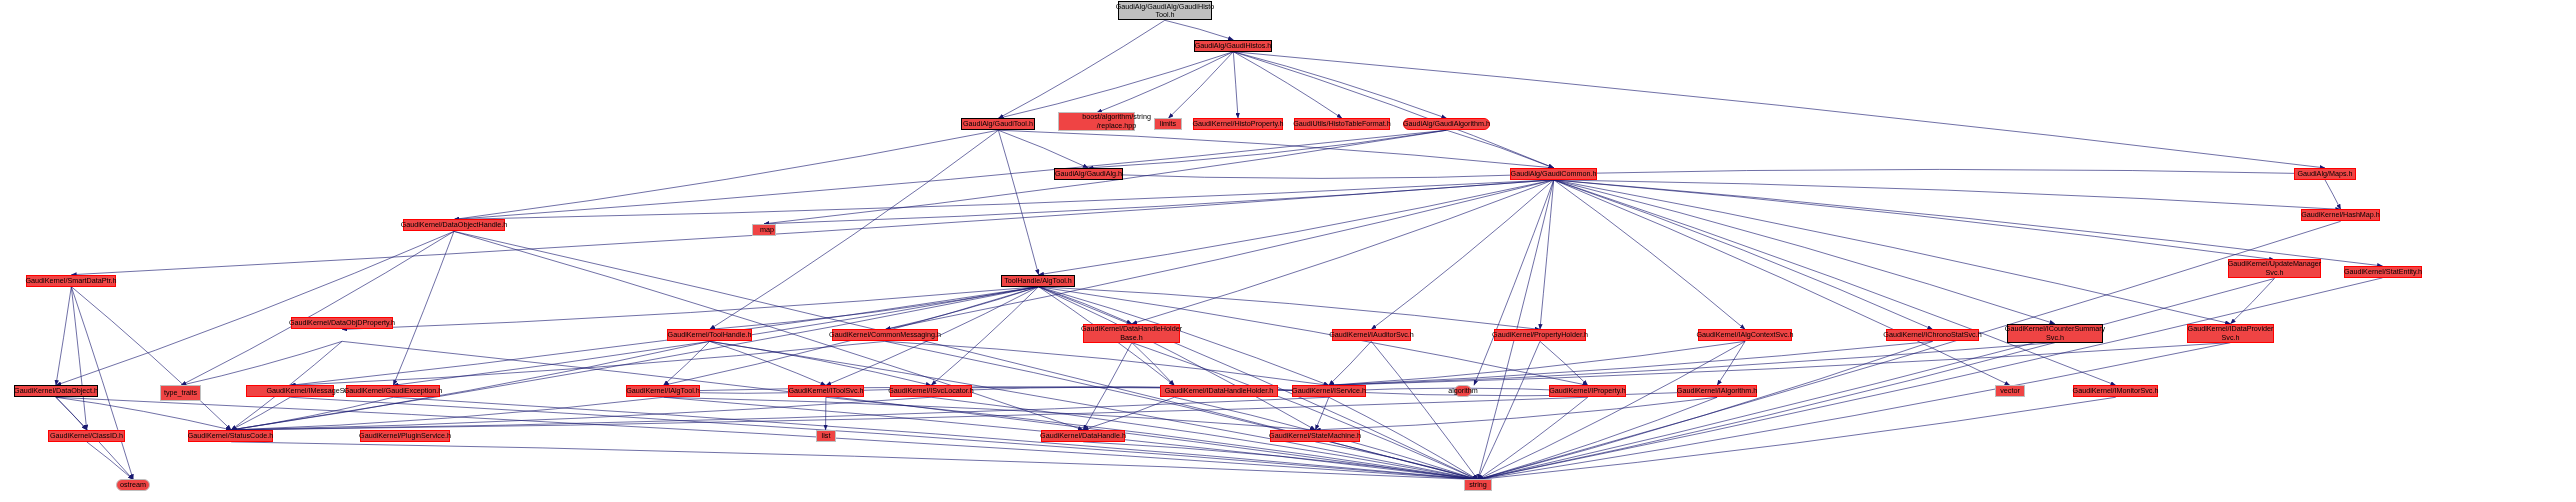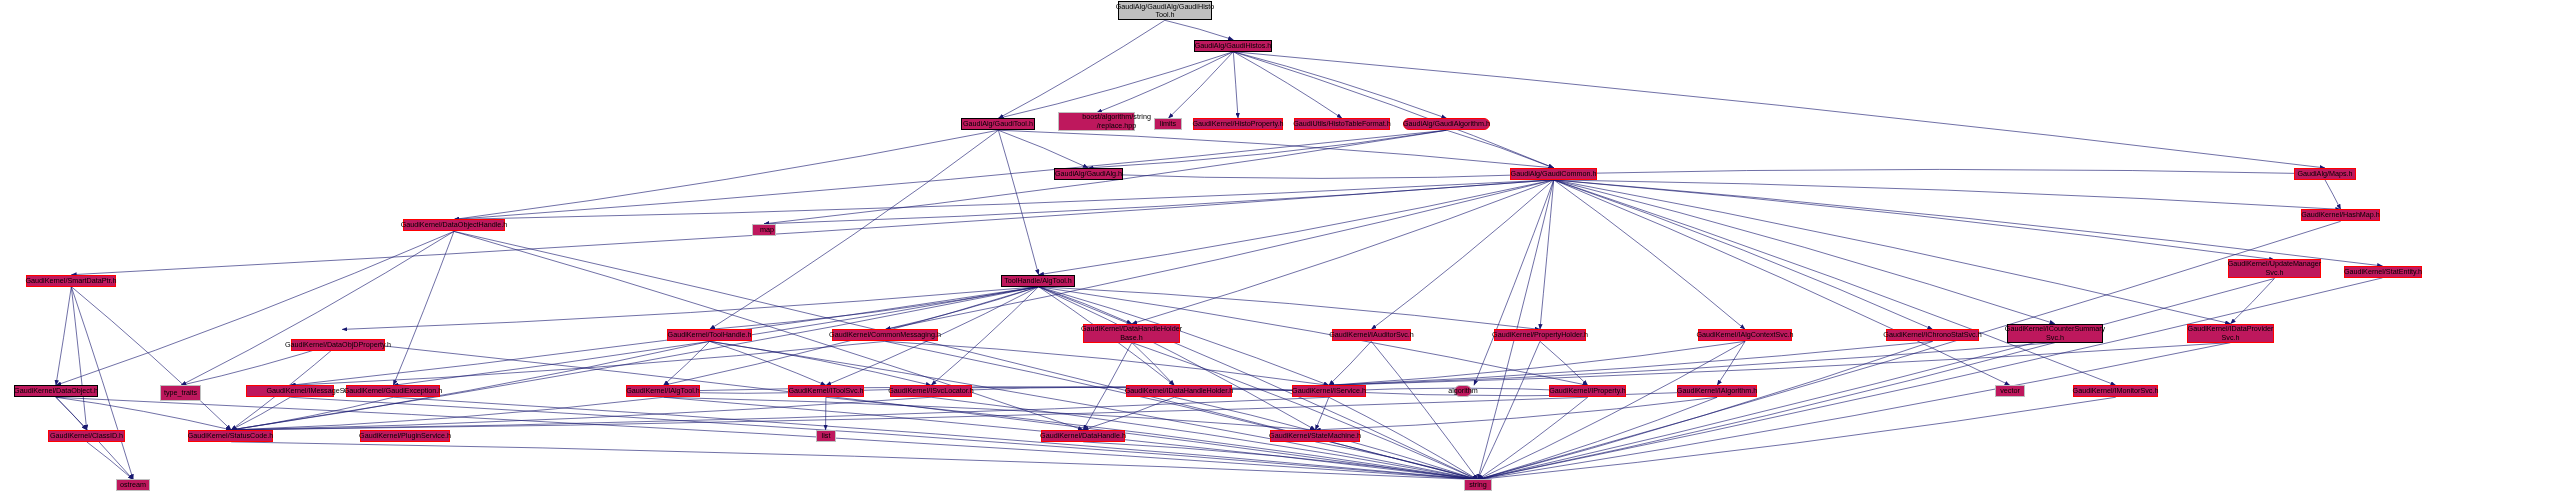--- a/index.html
+++ b/index.html
@@ -13,21 +13,21 @@
   }
   #edges{position:absolute;left:0;top:0;width:2576px;height:503px;}
   .node{
     position:absolute;
     box-sizing:border-box;
     display:flex;
     align-items:center;
     justify-content:center;
     text-align:center;
     line-height:1.12;
-    background:#be185d;
+    background:#ef4444;
     border:0.6px solid #ff0000;
     color:#000000;
     font-size:7.2px;
     white-space:pre-line;
     z-index:5;
     padding:0 1.9px;
   }
   .node.root{
     background:#bfbfbf;
     border:0.6px solid #000000;
@@ -199,50 +199,50 @@
       <div class="node red" style="left: 1510px; top: 168px; width: 87px; height: 12px;">GaudiAlg/GaudiCommon.h</div>
       <div class="node red" style="left: 2294px; top: 168px; width: 62px; height: 12px;">GaudiAlg/Maps.h</div>
       <div class="node red" style="left: 2301px; top: 209px; width: 79px; height: 12px;">GaudiKernel/HashMap.h</div>
       <div class="node red" style="left: 403px; top: 219px; width: 102px; height: 12px;">GaudiKernel/DataObjectHandle.h</div>
       <div class="node sys" style="left: 752px; top: 224px; width: 24px; height: 12px; padding-left: 8px;">map</div>
       <div class="node red" style="left: 2228px; top: 259px; width: 93px; height: 19px;">GaudiKernel/UpdateManager
 Svc.h</div>
       <div class="node red" style="left: 2344px; top: 266px; width: 78px; height: 12px;">GaudiKernel/StatEntity.h</div>
       <div class="node red" style="left: 26px; top: 275px; width: 90px; height: 12px;">GaudiKernel/SmartDataPtr.h</div>
       <div class="node solid" style="left: 1001px; top: 275px; width: 74px; height: 12px;">ToolHandle/AlgTool.h</div>
-      <div class="node red" style="left: 291px; top: 339px; width: 94px; height: 12px;">GaudiKernel/DataObjDProperty.h</div>
+      <div class="node red" style="left: 291px; top: 317px; width: 102px; height: 12px;">GaudiKernel/DataObjDProperty.h</div>
       <div class="node red" style="left: 667px; top: 329px; width: 85px; height: 12px;">GaudiKernel/ToolHandle.h</div>
       <div class="node red" style="left: 832px; top: 329px; width: 106px; height: 12px;">GaudiKernel/CommonMessaging.h</div>
       <div class="node red" style="left: 1083px; top: 324px; width: 97px; height: 19px;">GaudiKernel/DataHandleHolder
 Base.h</div>
       <div class="node red" style="left: 1332px; top: 329px; width: 79px; height: 12px;">GaudiKernel/IAuditorSvc.h</div>
       <div class="node red" style="left: 1494px; top: 329px; width: 92px; height: 12px;">GaudiKernel/PropertyHolder.h</div>
       <div class="node red" style="left: 1698px; top: 329px; width: 94px; height: 12px;">GaudiKernel/IAlgContextSvc.h</div>
       <div class="node red" style="left: 1886px; top: 329px; width: 93px; height: 12px;">GaudiKernel/IChronoStatSvc.h</div>
       <div class="node solid" style="left: 2007px; top: 324px; width: 96px; height: 19px;">GaudiKernel/ICounterSummary
 Svc.h</div>
       <div class="node red" style="left: 2187px; top: 324px; width: 87px; height: 19px;">GaudiKernel/IDataProvider
 Svc.h</div>
       <div class="node solid" style="left: 14px; top: 385px; width: 84px; height: 12px;">GaudiKernel/DataObject.h</div>
       <div class="node sys" style="left: 160px; top: 385px; width: 41px; height: 16px;">type_traits</div>
       <div class="node red" style="left: 246px; top: 385px; width: 88px; height: 12px; padding-left: 46px;">GaudiKernel/IMessageSvc.h</div>
       <div class="node red" style="left: 346px; top: 385px; width: 94px; height: 12px;">GaudiKernel/GaudiException.h</div>
       <div class="node red" style="left: 626px; top: 385px; width: 74px; height: 12px;">GaudiKernel/IAlgTool.h</div>
       <div class="node red" style="left: 788px; top: 385px; width: 76px; height: 12px;">GaudiKernel/IToolSvc.h</div>
       <div class="node red" style="left: 890px; top: 385px; width: 82px; height: 12px;">GaudiKernel/ISvcLocator.h</div>
-      <div class="node red" style="left: 1126px; top: 385px; width: 106px; height: 12px;">GaudiKernel/IDataHandleHolder.h</div>
+      <div class="node red" style="left: 1160px; top: 385px; width: 118px; height: 12px;">GaudiKernel/IDataHandleHolder.h</div>
       <div class="node red" style="left: 1292px; top: 385px; width: 74px; height: 12px;">GaudiKernel/IService.h</div>
       <div class="node sys" style="left: 1454px; top: 385px; width: 18px; height: 12px; border-radius: 6px;">algorithm</div>
       <div class="node red" style="left: 1549px; top: 385px; width: 77px; height: 12px;">GaudiKernel/IProperty.h</div>
       <div class="node red" style="left: 1677px; top: 385px; width: 80px; height: 12px;">GaudiKernel/IAlgorithm.h</div>
       <div class="node sys" style="left: 1995px; top: 385px; width: 30px; height: 12px;">vector</div>
       <div class="node red" style="left: 2073px; top: 385px; width: 85px; height: 12px;">GaudiKernel/IMonitorSvc.h</div>
       <div class="node red" style="left: 48px; top: 430px; width: 77px; height: 12px;">GaudiKernel/ClassID.h</div>
       <div class="node red" style="left: 188px; top: 430px; width: 85px; height: 12px;">GaudiKernel/StatusCode.h</div>
       <div class="node red" style="left: 360px; top: 430px; width: 90px; height: 12px;">GaudiKernel/PluginService.h</div>
       <div class="node sys" style="left: 816px; top: 430px; width: 20px; height: 12px;">list</div>
       <div class="node red" style="left: 1041px; top: 430px; width: 84px; height: 12px;">GaudiKernel/DataHandle.h</div>
       <div class="node red" style="left: 1270px; top: 430px; width: 90px; height: 12px;">GaudiKernel/StateMachine.h</div>
-      <div class="node sys" style="left: 116px; top: 479px; width: 34px; height: 12px;">ostream</div>
+      <div class="node sys" style="left: 116px; top: 479px; width: 34px; height: 12px; border-radius: 6px;">ostream</div>
       <div class="node sys" style="left: 1464px; top: 479px; width: 28px; height: 12px;">string</div>
     </div>
 </div>
 
 
 </body></html>

